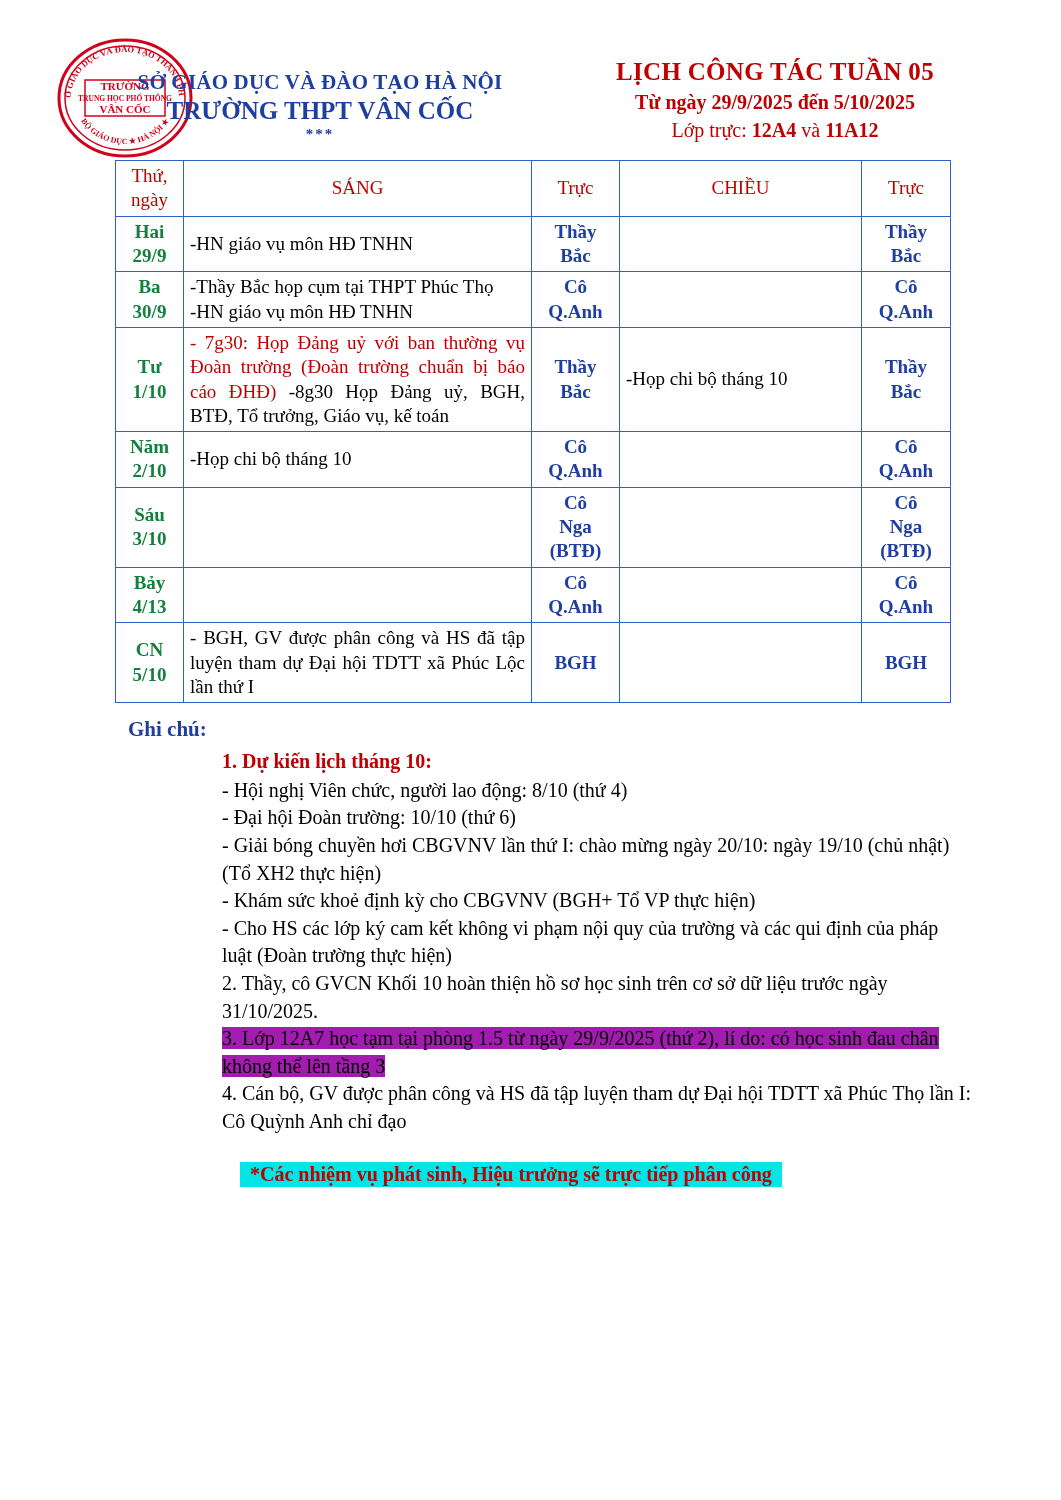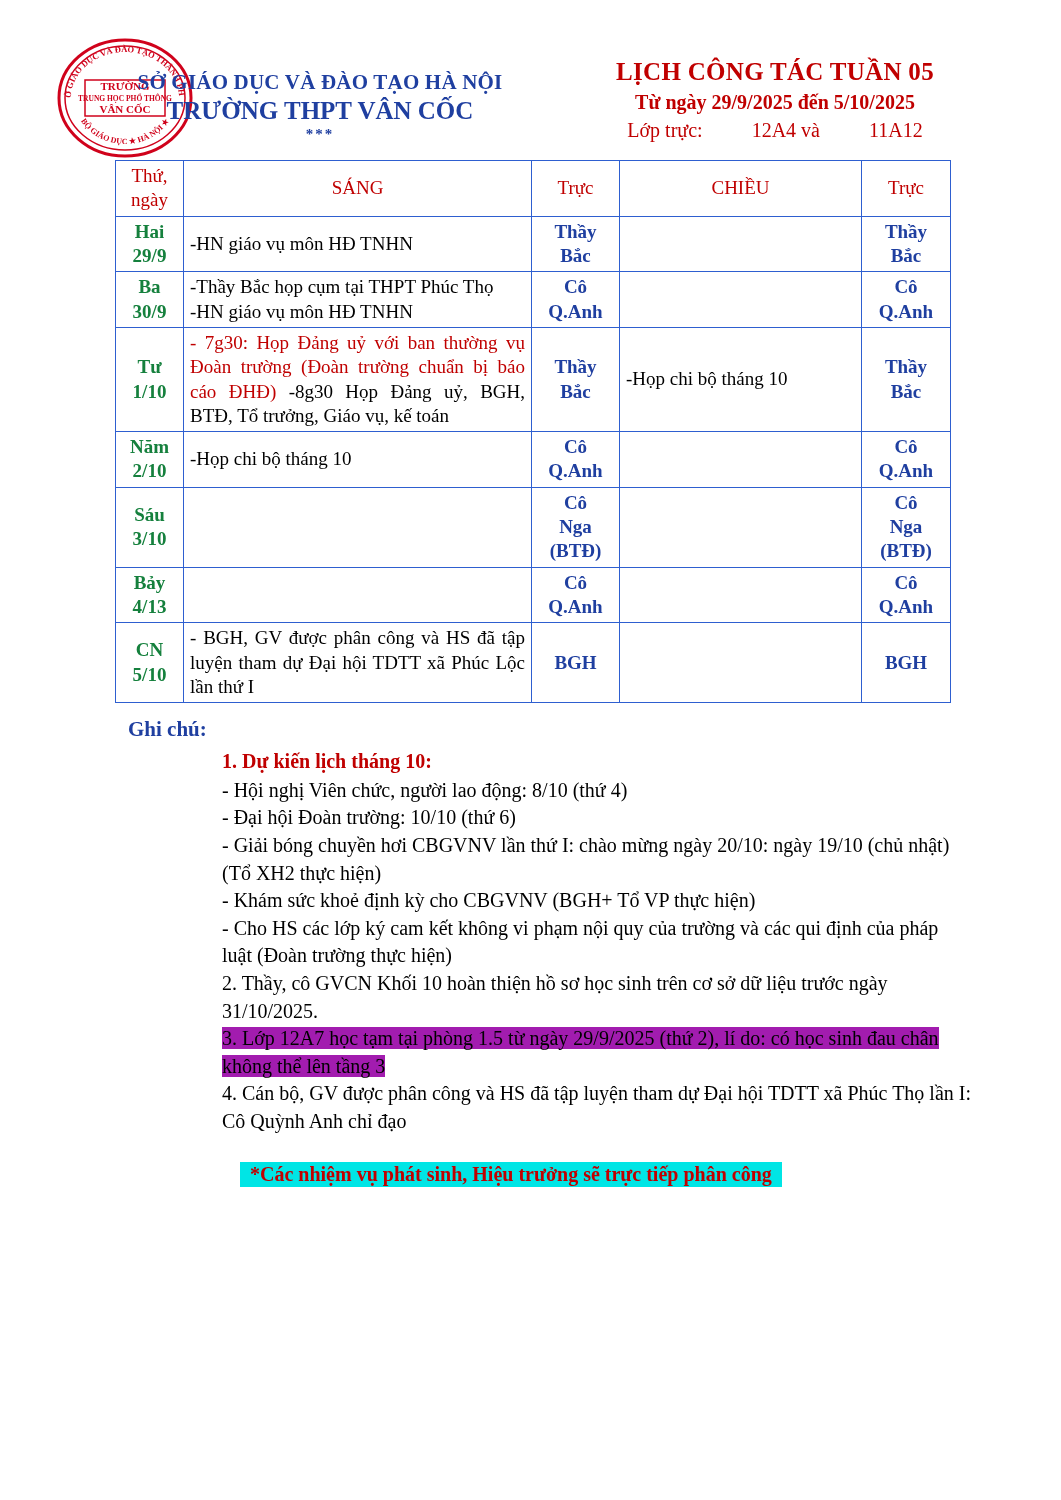--- a/index.html
+++ b/index.html
@@ -76,21 +76,21 @@
   }
   .title-sub {
     font-size: 20px;
     font-weight: bold;
     margin-top: 5px;
   }
   .title-class {
     font-size: 20px;
     margin-top: 5px;
   }
-  .title-class b { font-weight: normal; margin-left: 44px; }
+  .title-class b { font-weight: bold; }
 
   
   table.schedule {
     border-collapse: collapse;
     margin: 10px 0 0 115px;
     width: 835px;
     table-layout: fixed;
   }
   table.schedule td, table.schedule th {
     border: 1px solid #2e5fd0;

